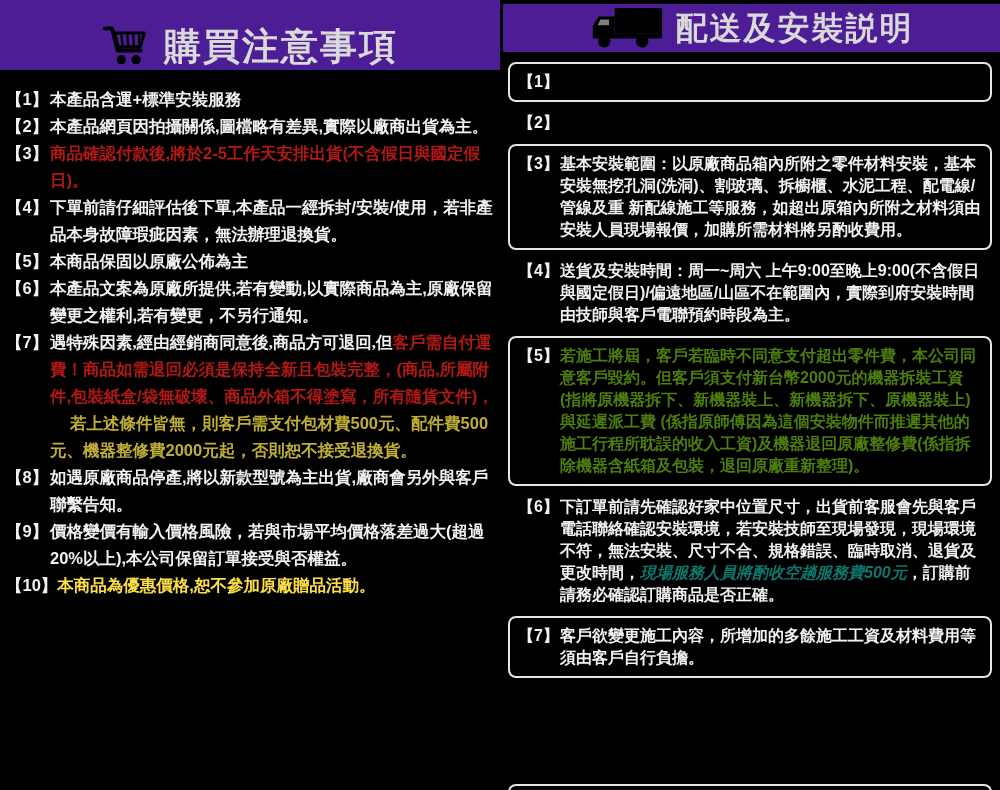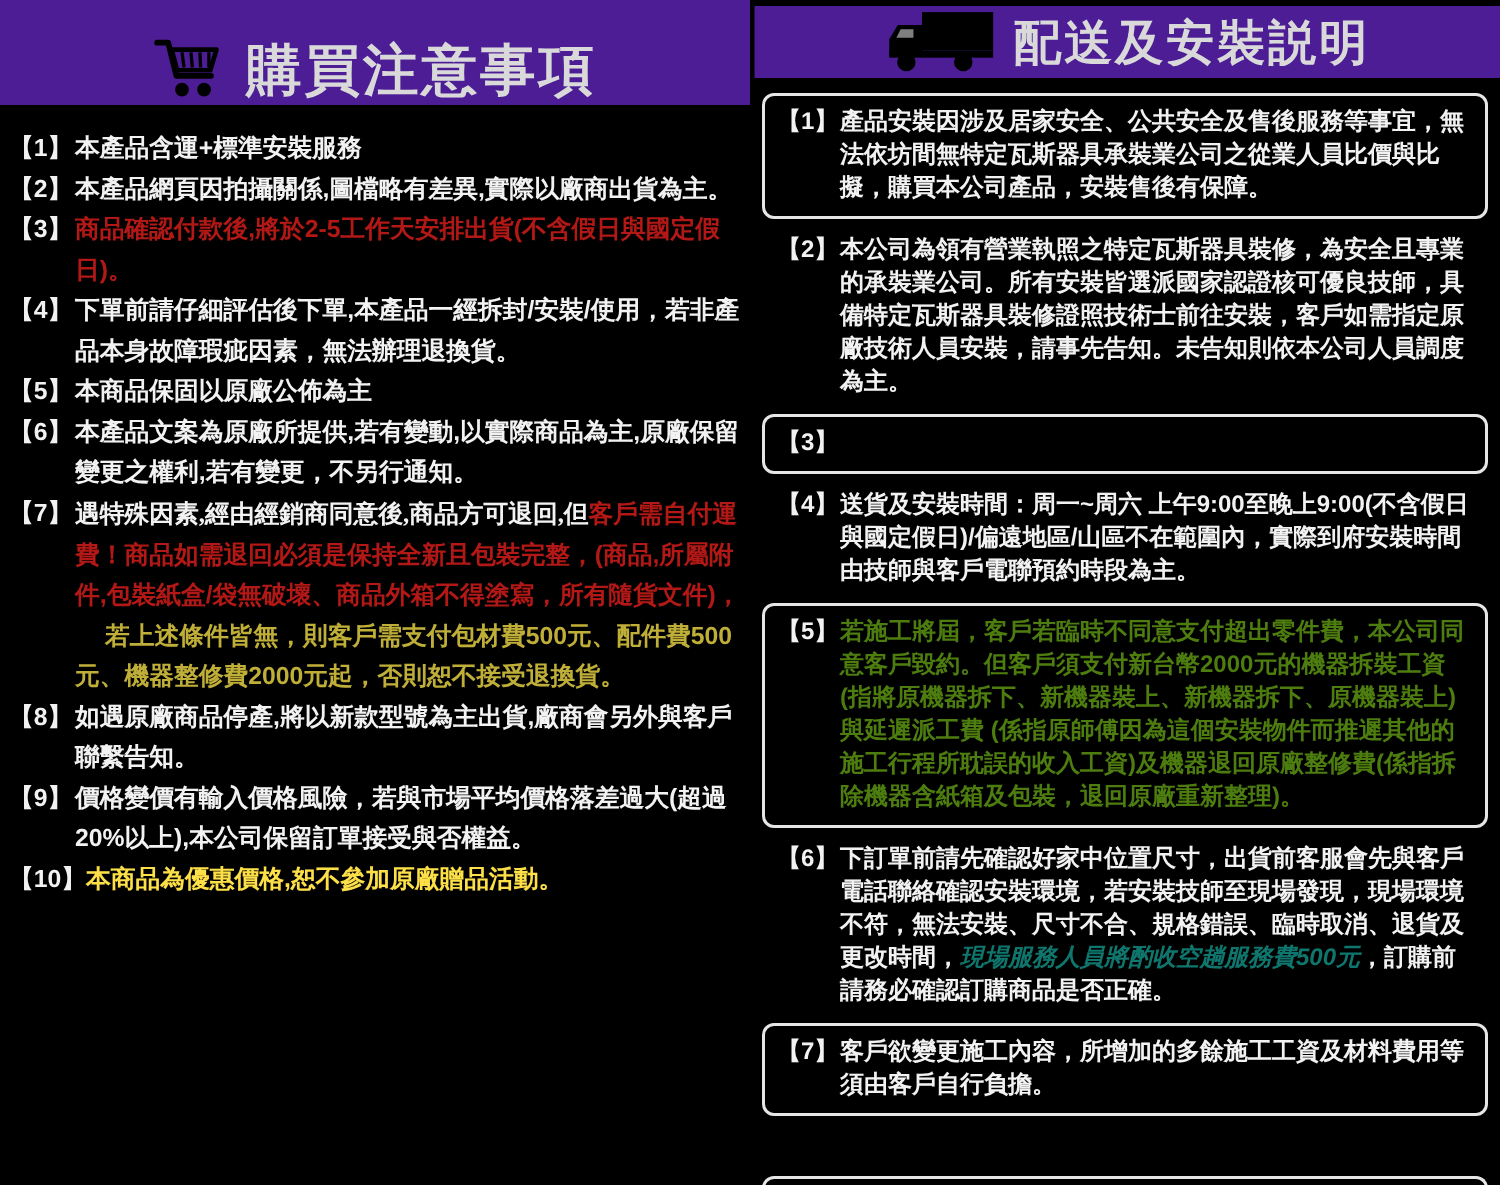--- a/index.html
+++ b/index.html
@@ -116,28 +116,27 @@
           <rect x="3" y="28" width="73" height="5" fill="#000"></rect>
           <circle cx="15" cy="36" r="6.5" fill="#000"></circle>
           <circle cx="55" cy="36" r="6.5" fill="#000"></circle>
         </svg>
       </span>
       <span class="ttl">配送及安裝説明</span>
     </div>
     <div class="right-list" id="right-list">
         <div class="item boxed">
           <span class="num">【1】</span>
-          <span class="txt"><span style="color: rgb(242, 242, 242);">產品安裝因涉及居家安全、公共安全及售後服務等事宜，無法依坊間無特定瓦斯器具承裝業公司之從業人員比價與比擬，購買本公司產品，安裝售後有保障。</span></span>
         </div>
         <div class="item plain">
           <span class="num">【2】</span>
-          <span class="txt"><span style="color: rgb(242, 242, 242);">本公司為領有營業執照之特定瓦斯器具裝修，為安全且專業的承裝業公司。所有安裝皆選派國家認證核可優良技師，具備特定瓦斯器具裝修證照技術士前往安裝，客戶如需指定原廠技術人員安裝，請事先告知。未告知則依本公司人員調度為主。</span></span>
         </div>
         <div class="item boxed">
           <span class="num">【3】</span>
+          <span class="txt"><span style="color: rgb(242, 242, 242);">基本安裝範圍：以原廠商品箱內所附之零件材料安裝，基本安裝無挖孔洞(洗洞)、割玻璃、拆櫥櫃、水泥工程、配電線/管線及重 新配線施工等服務，如超出原箱內所附之材料須由安裝人員現場報價，加購所需材料將另酌收費用。</span></span>
         </div>
         <div class="item plain">
           <span class="num">【4】</span>
           <span class="txt"><span style="color: rgb(242, 242, 242);">送貨及安裝時間：周一~周六 上午9:00至晚上9:00(不含假日與國定假日)/偏遠地區/山區不在範圍內，實際到府安裝時間由技師與客戶電聯預約時段為主。</span></span>
         </div>
         <div class="item boxed">
           <span class="num">【5】</span>
           <span class="txt"><span style="color: #4d7c0f;">若施工將屆，客戶若臨時不同意支付超出零件費，本公司同意客戶毀約。但客戶須支付新台幣2000元的機器拆裝工資(指將原機器拆下、新機器裝上、新機器拆下、原機器裝上)與延遲派工費 (係指原師傅因為這個安裝物件而推遲其他的施工行程所耽誤的收入工資)及機器退回原廠整修費(係指拆除機器含紙箱及包裝，退回原廠重新整理)。</span></span>
         </div>
         <div class="item plain">

